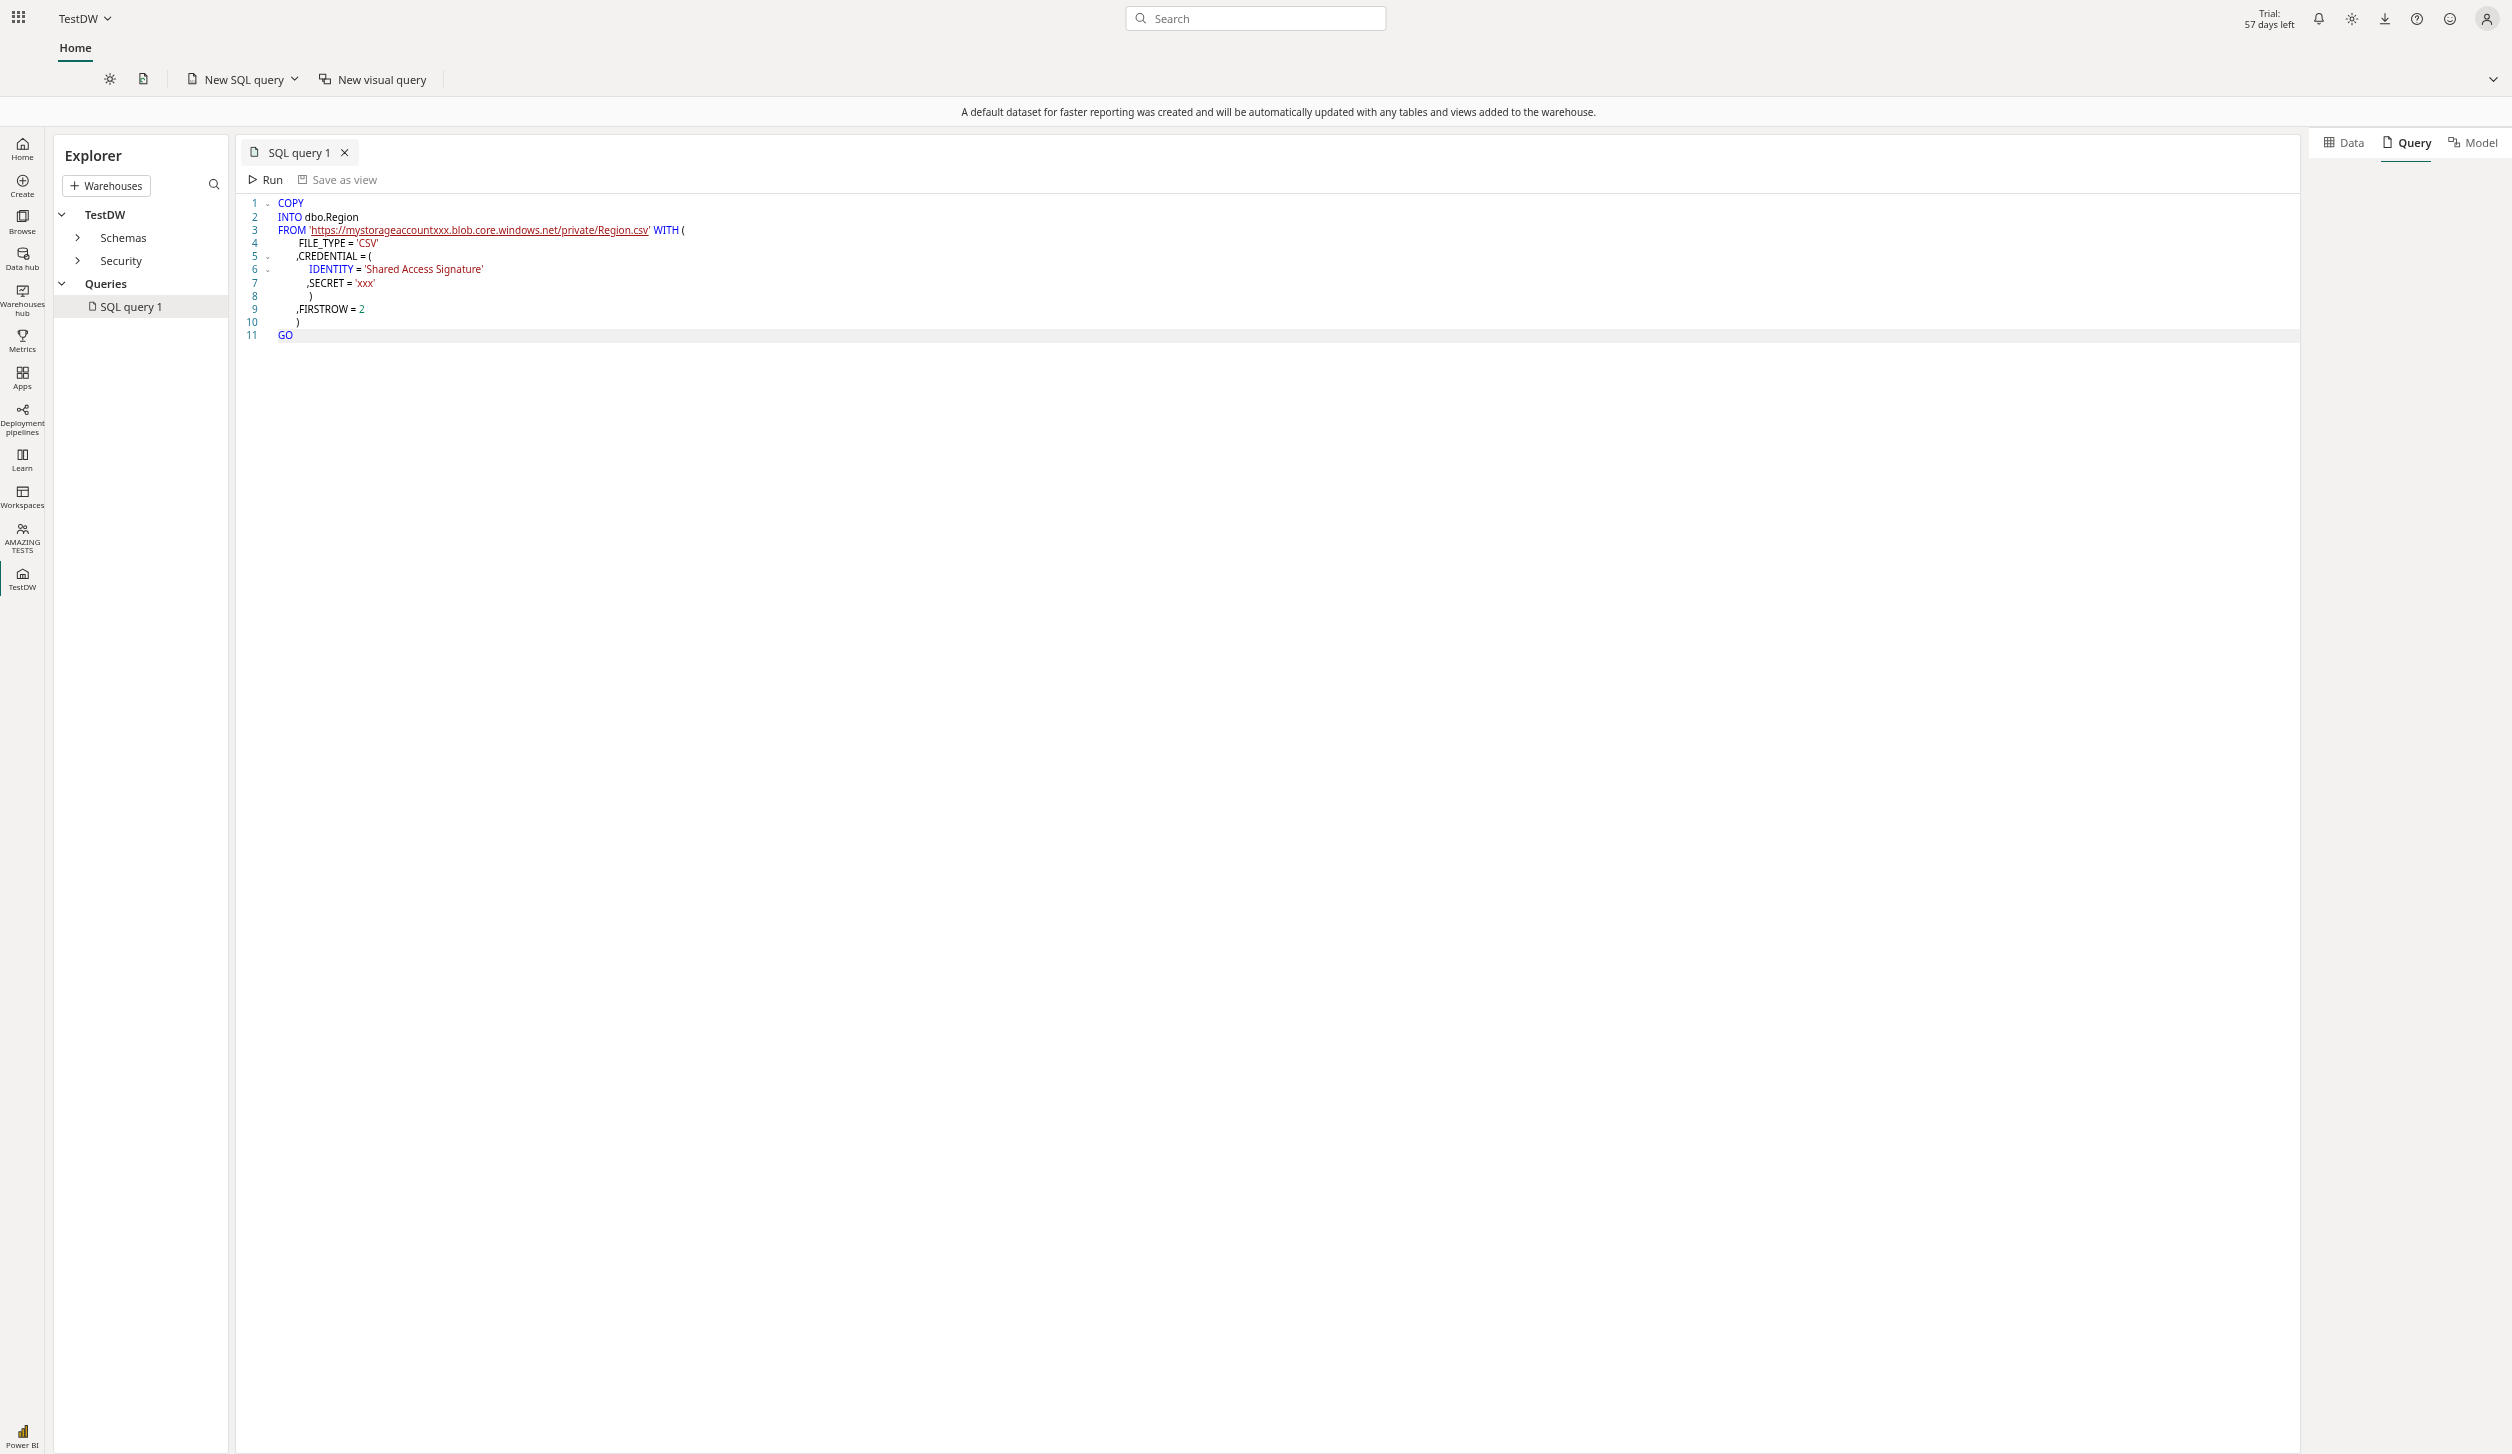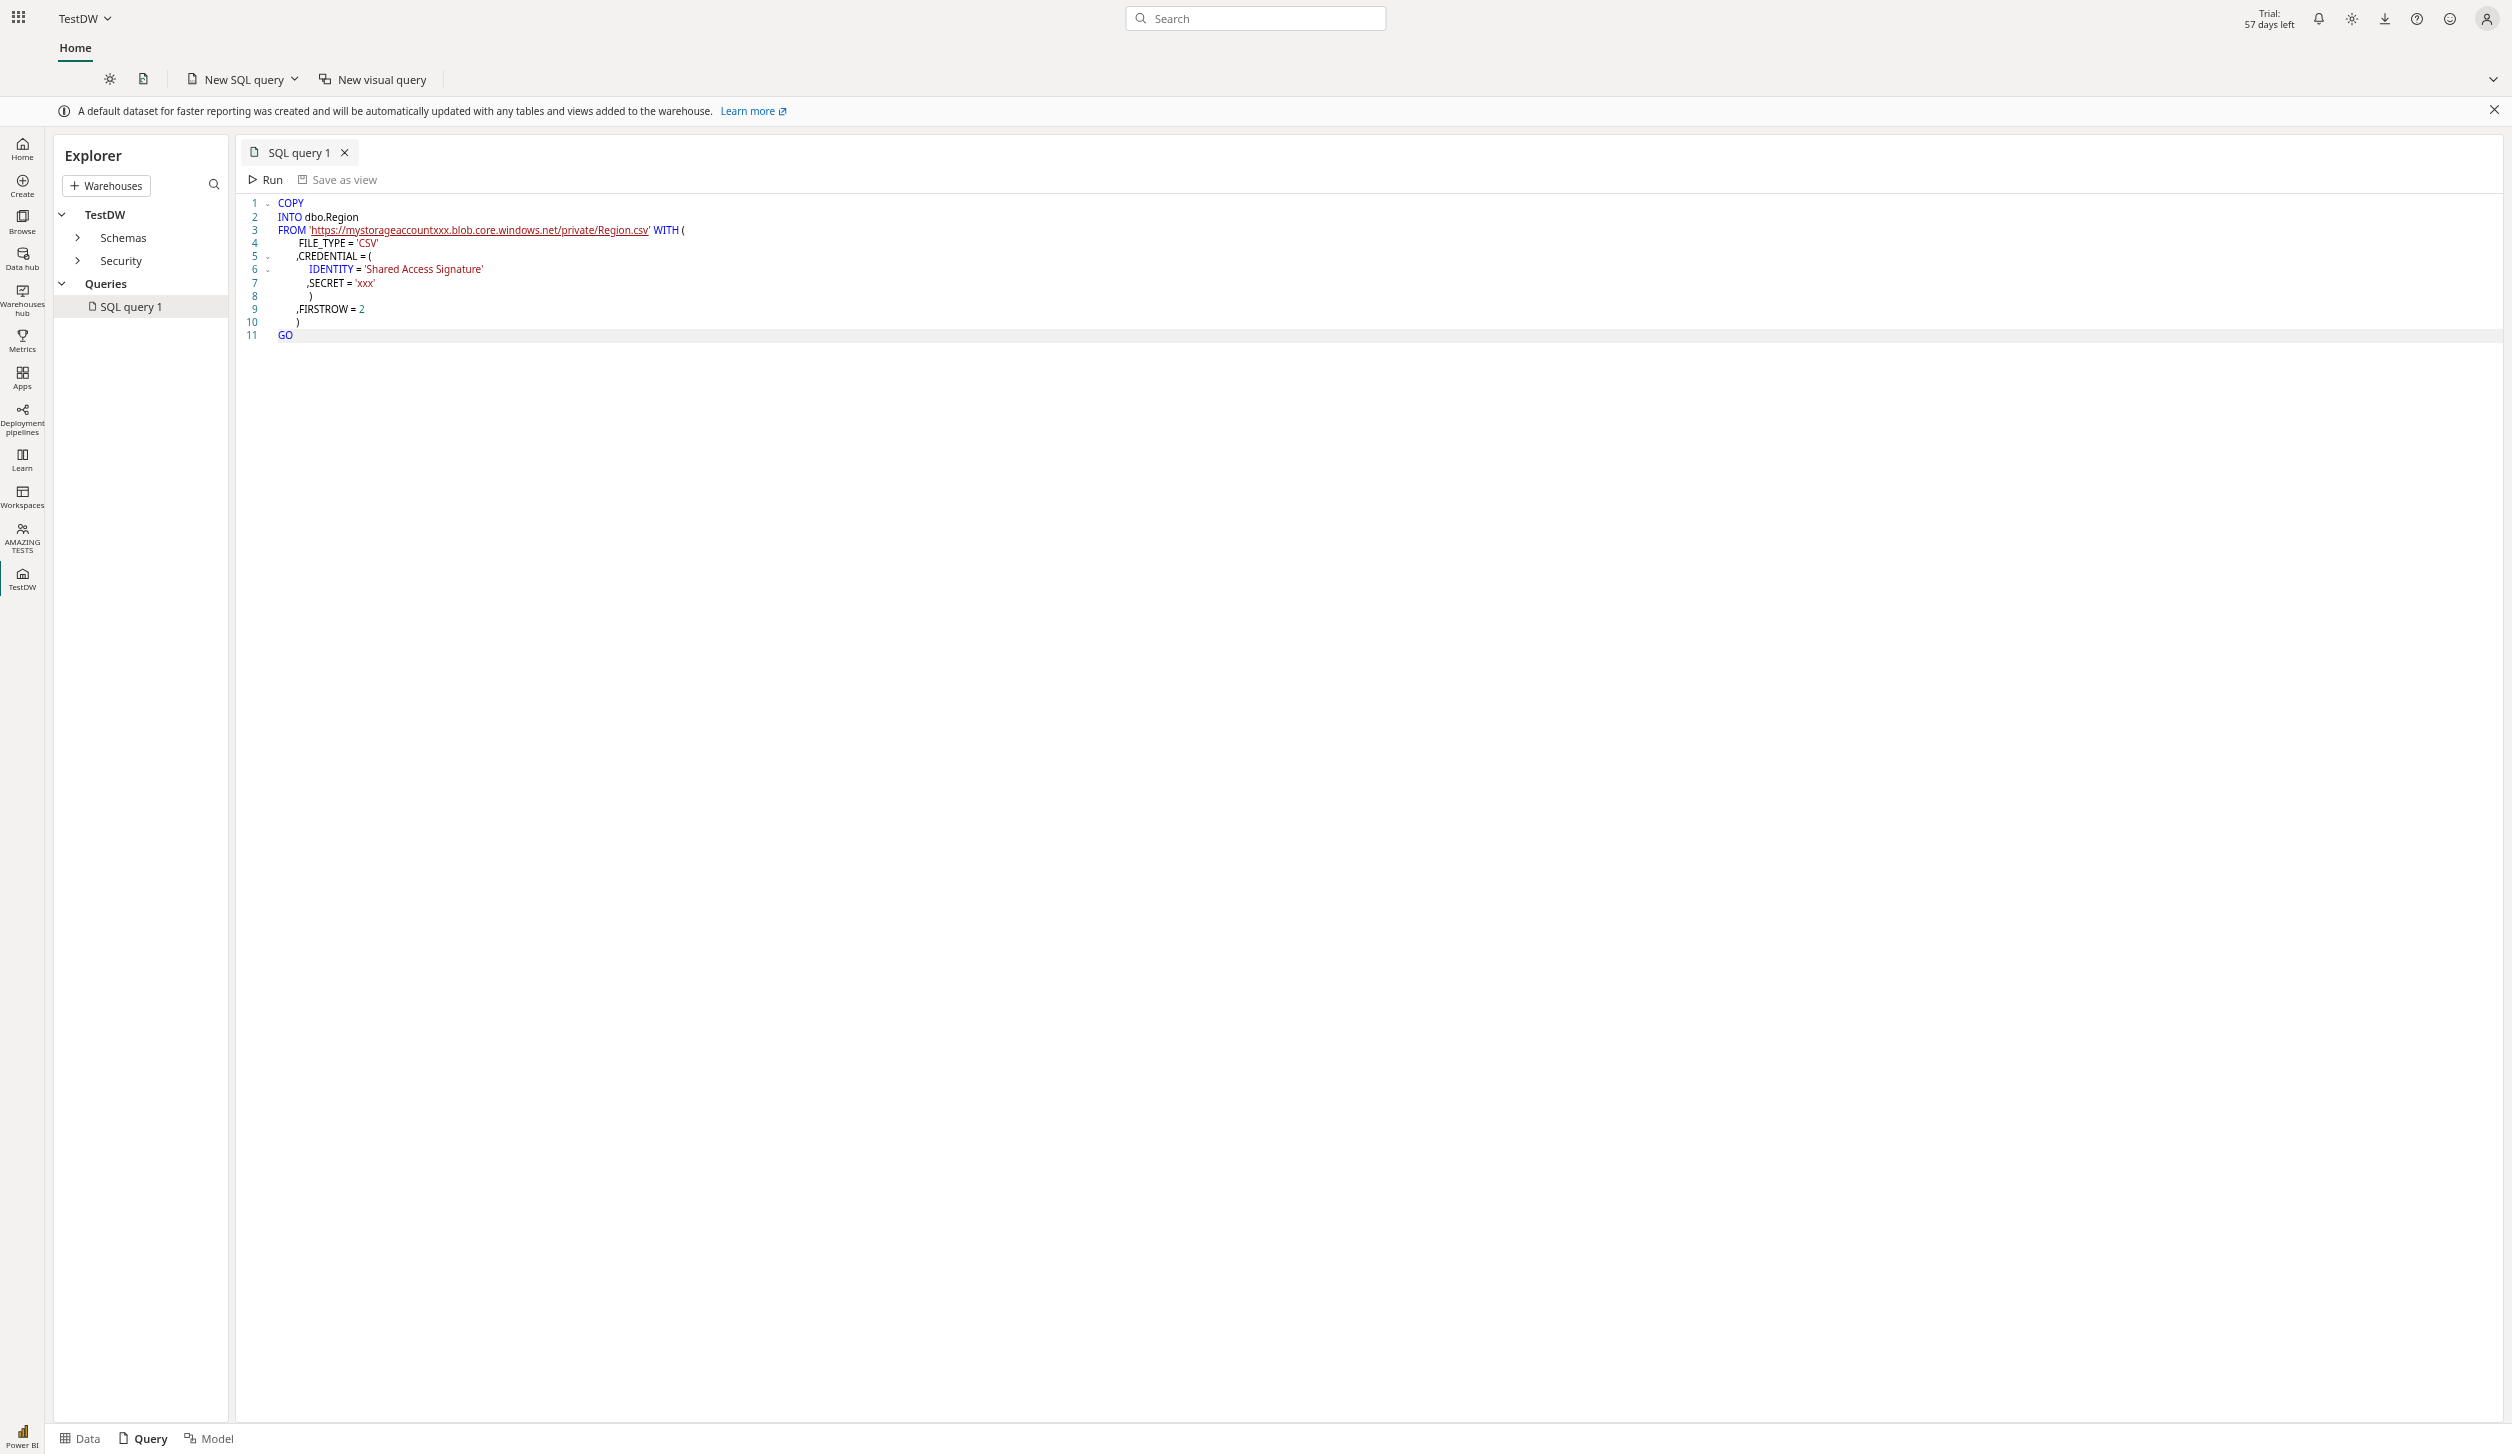--- a/index.html
+++ b/index.html
@@ -38,34 +38,34 @@
   
   .ribbon{background:var(--bg-light);border-bottom:0.8px solid var(--border);}
   .ribbon-tabs{padding:0 12.4px 0 58px;display:flex;height:25px;align-items:flex-end;}
   .ribbon-tab{padding:4.7px 1.6px;font-weight:600;color:var(--text);border-bottom:2.3px solid var(--accent);cursor:pointer;}
   .ribbon-actions{height:34px;display:flex;align-items:center;padding:0 12.4px 0 58px;gap:6.2px;position:relative;margin-left:39px;}
   .rib-btn{display:flex;align-items:center;gap:6.2px;padding:3.1px 6.2px;cursor:pointer;border-radius:3.1px;}
   .rib-sep{width:0.8px;height:18.7px;background:var(--border);margin:0 4.7px;}
   .rib-chevron{width:25px;display:flex;justify-content:center;position:absolute;right:6.2px;cursor:pointer;}
 
   
-  .infobar{height:29.5px;background:#fafafa;border-bottom:0.8px solid var(--border);display:flex;align-items:center;padding:0 12.4px 0 58px;gap:7.8px;font-size:10px;color:var(--text);}
+  .infobar{height:29.5px;background:#fafafa;border-bottom:0.8px solid var(--border);display:flex;align-items:center;padding:0 12.4px 0 58px;gap:7.8px;font-size:10px;color:var(--text);flex-direction:column;}
   .infobar .learn{color:var(--link);display:inline-flex;align-items:center;gap:3.1px;cursor:pointer;}
   .infobar .spacer{flex:1;}
   .infobar .close{cursor:pointer;}
 
   
   .main{flex:1;display:flex;min-height:0;}
   .leftnav{width:45px;background:var(--bg-light);border-right:0.8px solid var(--border);display:flex;flex-direction:column;align-items:center;padding-top:4.7px;gap:1.6px;}
   .nav-item{width:44px;display:flex;flex-direction:column;align-items:center;justify-content:center;gap:1.6px;padding:4.7px 0;cursor:pointer;font-size:7.8px;line-height:8.6px;color:var(--text);text-align:center;border-left:1.6px solid transparent;}
   .nav-item.active{border-left-color:var(--accent);}
   .nav-item svg{width:15.6px;height:15.6px;}
   .nav-spacer{flex:1;}
 
-  .content{flex:1;display:flex;flex-direction:column;background:var(--bg-light);}
+  .content{flex:1;display:flex;background:var(--bg-light);}
   .work{flex:1;display:flex;min-height:0;padding:7.8px 7.8px 0 7.8px;gap:6.2px;}
 
   
   .explorer{width:176px;background:#fff;border:0.8px solid var(--border);border-radius:3.1px;display:flex;flex-direction:column;}
   .explorer-hdr{padding:11px 11px 9.3px 11px;font-size:14px;font-weight:600;}
   .explorer-toprow{display:flex;align-items:center;padding:0 7.8px 6.2px 7.8px;gap:21px;}
   .wh-btn{border:0.8px solid #d1d1d1;border-radius:3.1px;padding:3.1px 7.8px;display:flex;align-items:center;gap:4.7px;cursor:pointer;font-size:10px;}
   .explorer-search{margin-left:auto;cursor:pointer;}
   .tree{font-size:11px;overflow:auto;}
   .tree-row{display:flex;align-items:center;height:23px;cursor:pointer;padding-right:6.2px;}

